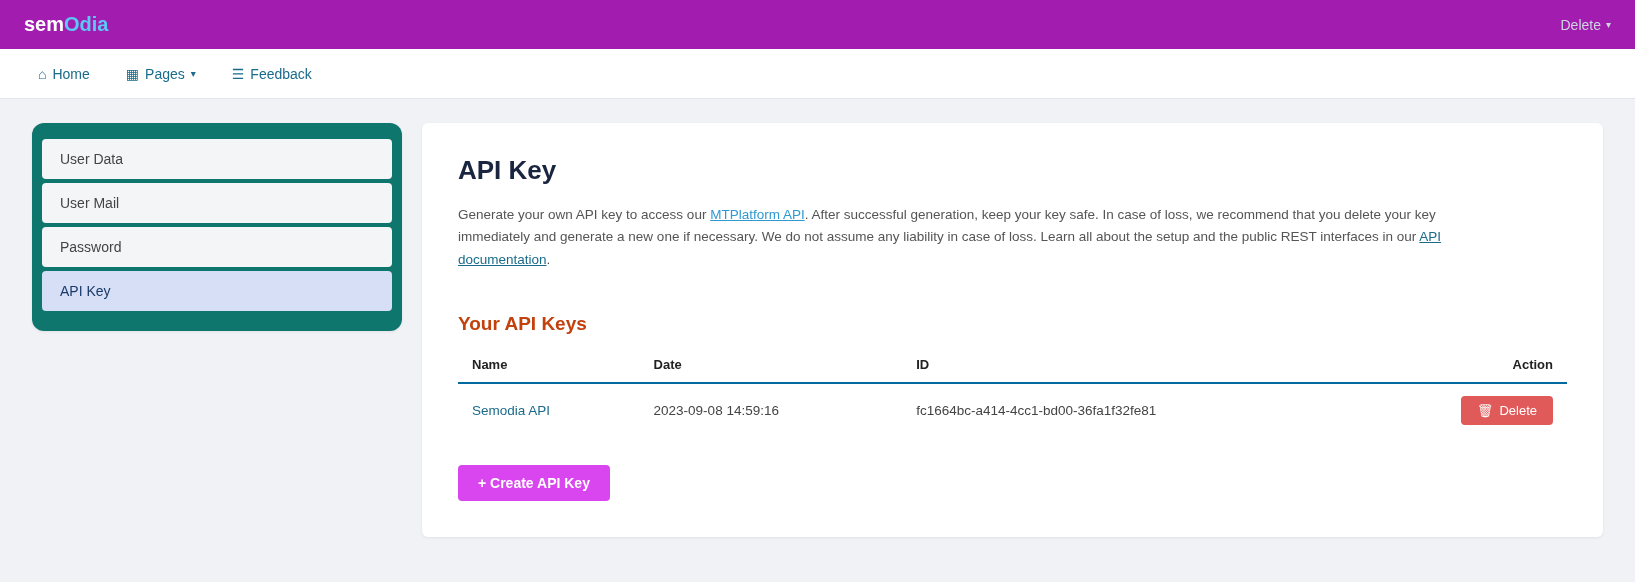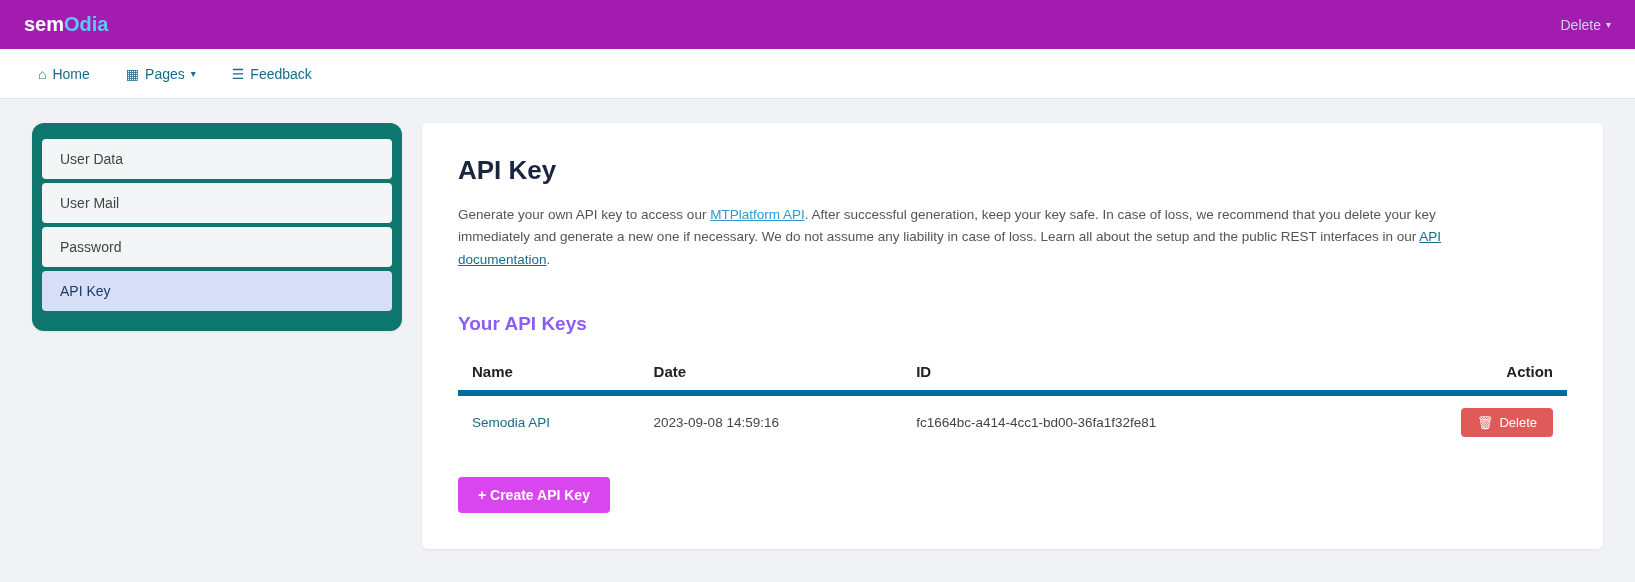--- a/index.html
+++ b/index.html
@@ -108,37 +108,37 @@
     }
     .panel-desc a {
       color: #1a6b8a;
       text-decoration: underline;
     }
     .panel-desc .link-accent { color: #2e9ad0; }
 
     .section-title {
       font-size: 19px;
       font-weight: 600;
-      color: #8b5cf6;
-      margin-bottom: 18px;
+      color: #c2410c;
+      margin-bottom: 12px;
     }
 
     
     .api-table {
       width: 100%;
       border-collapse: collapse;
       margin-bottom: 28px;
     }
     .api-table th {
       text-align: left;
-      font-size: 15px;
+      font-size: 13px;
       font-weight: 700;
       color: #222;
       padding: 10px 14px;
-      border-bottom: 6px solid #0369a1;
+      border-bottom: 2px solid #0369a1;
     }
     .api-table th.right { text-align: right; }
     .api-table td {
       padding: 12px 14px;
       font-size: 13.5px;
       color: #444;
       border-bottom: 1px solid #f0f2f5;
     }
     .api-table tr:last-child td { border-bottom: none; }
     .api-table td.name-cell { color: #1a6b8a; font-weight: 500; }

